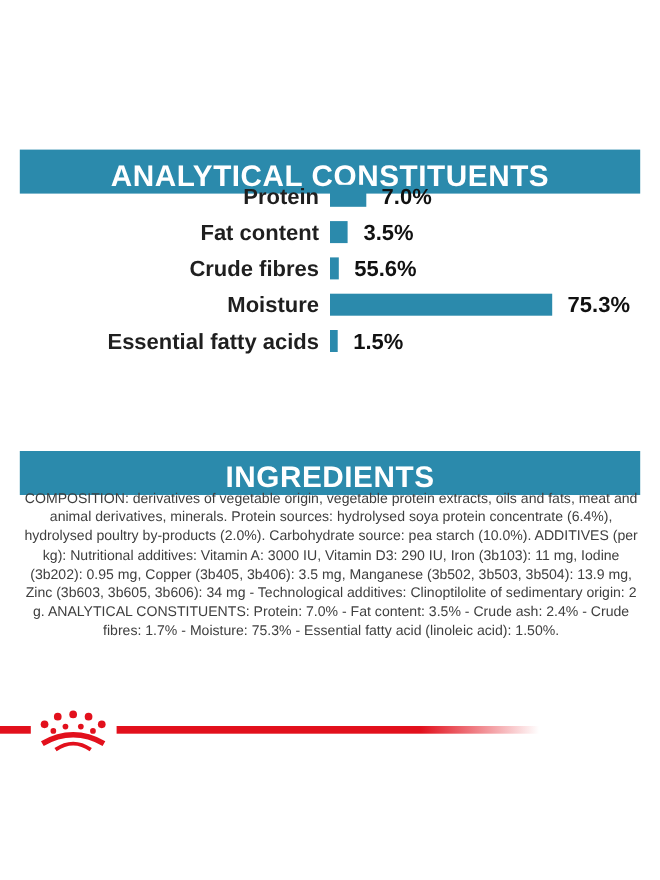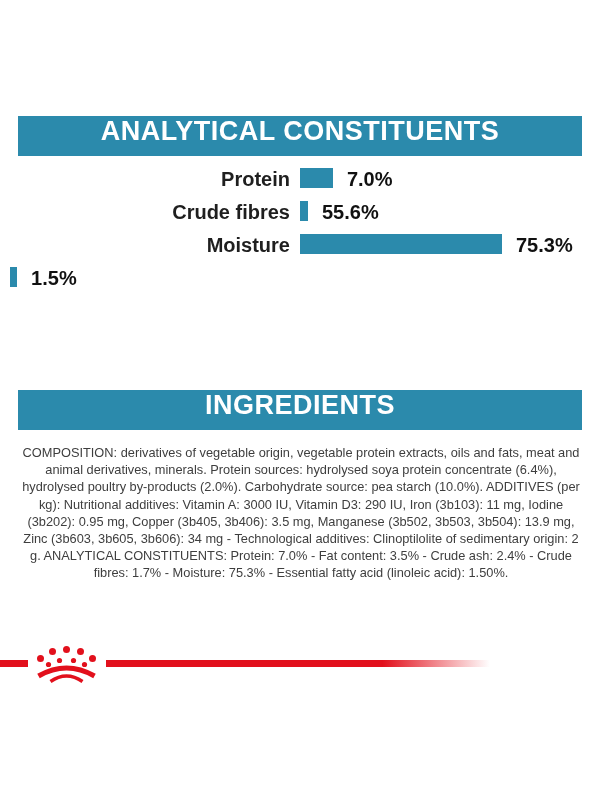--- a/index.html
+++ b/index.html
@@ -6,21 +6,21 @@
   body{
     width:600px;height:800px;
     background:#ffffff;
     position:relative;
     overflow:hidden;
     font-family:"Liberation Sans", sans-serif;
   }
   .banner{
     position:absolute;left:18px;width:564px;height:40px;
     background:#2b8aac;
-    display:flex;align-items:flex-start;justify-content:center;
+    display:flex;align-items:flex-end;justify-content:center;margin-top:20px;
   }
   .banner-title{
     color:#ffffff;font-size:27px;font-weight:bold;letter-spacing:0.5px;
     font-family:"Liberation Sans", sans-serif;
   }
   #analytical-banner{top:116px;}
   #ingredients-banner{top:390px;}
   #chart{
     position:absolute;top:168px;left:0;width:600px;
   }
@@ -64,30 +64,36 @@
   <span class="banner-title">ANALYTICAL CONSTITUENTS</span>
 </div>
 
 <div id="chart">
     <div class="chart-row">
       <div class="chart-label">Protein</div>
       <div class="chart-bar" style="width: 32.9px; background: rgb(43, 138, 172);"></div>
       <div class="chart-value">7.0%</div>
     </div>
     <div class="chart-row">
+      <div class="chart-label">Fat content</div>
+      <div class="chart-bar" style="width: 16.4px; background: rgb(43, 138, 172);"></div>
+      <div class="chart-value">3.5%</div>
+    </div>
+    <div class="chart-row">
       <div class="chart-label">Crude fibres</div>
       <div class="chart-bar" style="width: 8px; background: rgb(43, 138, 172);"></div>
       <div class="chart-value">55.6%</div>
     </div>
     <div class="chart-row">
       <div class="chart-label">Moisture</div>
       <div class="chart-bar" style="width: 202px; background: rgb(43, 138, 172);"></div>
       <div class="chart-value">75.3%</div>
     </div>
     <div class="chart-row">
+      <div class="chart-label">Essential fatty acids</div>
       <div class="chart-bar" style="width: 7.1px; background: rgb(43, 138, 172);"></div>
       <div class="chart-value">1.5%</div>
     </div>
   </div>
 
 <div class="banner" id="ingredients-banner">
   <span class="banner-title">INGREDIENTS</span>
 </div>
 
 <div id="composition">COMPOSITION: derivatives of vegetable origin, vegetable protein extracts, oils and fats, meat and animal derivatives, minerals. Protein sources: hydrolysed soya protein concentrate (6.4%), hydrolysed poultry by-products (2.0%). Carbohydrate source: pea starch (10.0%). ADDITIVES (per kg): Nutritional additives: Vitamin A: 3000 IU, Vitamin D3: 290 IU, Iron (3b103): 11 mg, Iodine (3b202): 0.95 mg, Copper (3b405, 3b406): 3.5 mg, Manganese (3b502, 3b503, 3b504): 13.9 mg, Zinc (3b603, 3b605, 3b606): 34 mg - Technological additives: Clinoptilolite of sedimentary origin: 2 g. ANALYTICAL CONSTITUENTS: Protein: 7.0% - Fat content: 3.5% - Crude ash: 2.4% - Crude fibres: 1.7% - Moisture: 75.3% - Essential fatty acid (linoleic acid): 1.50%.</div>

